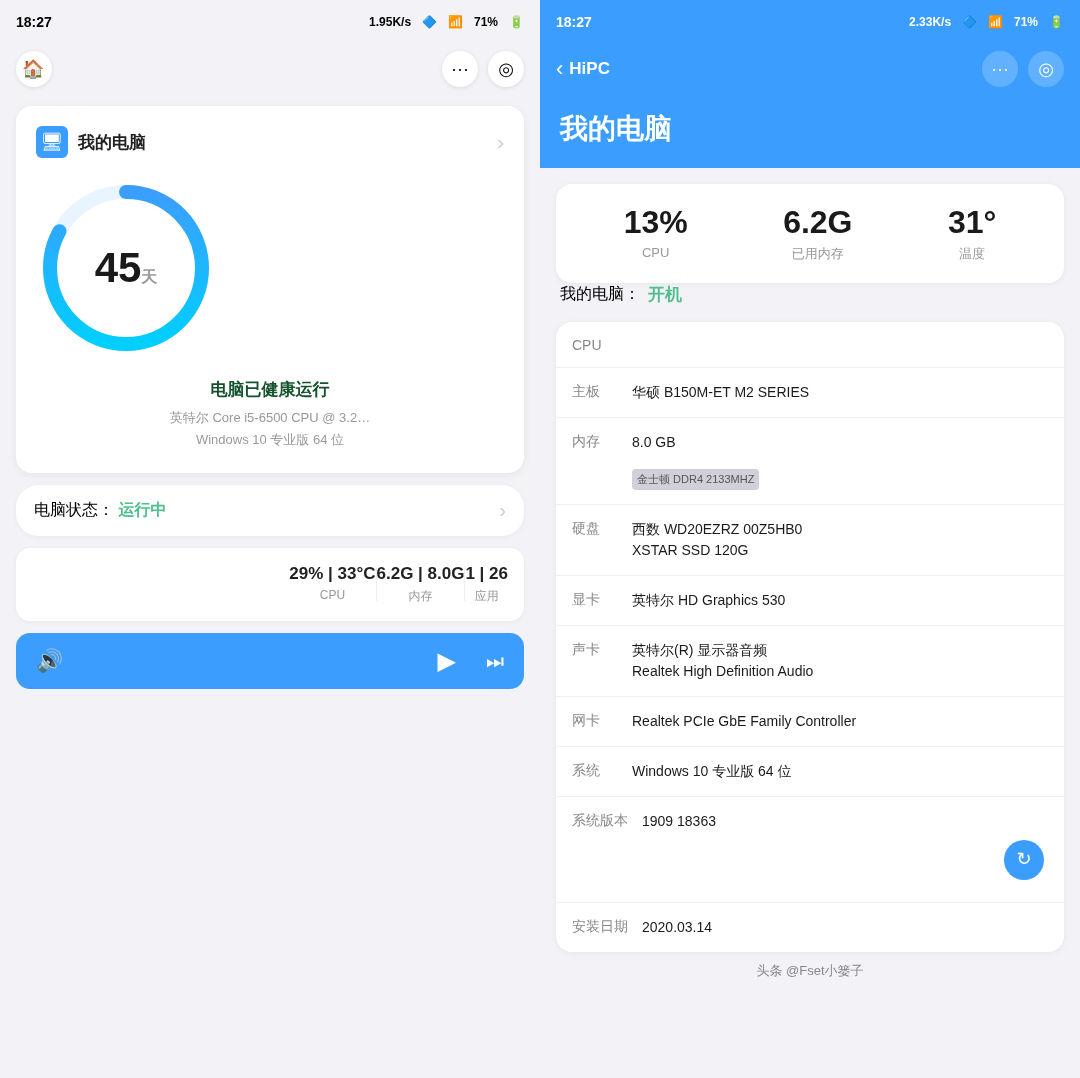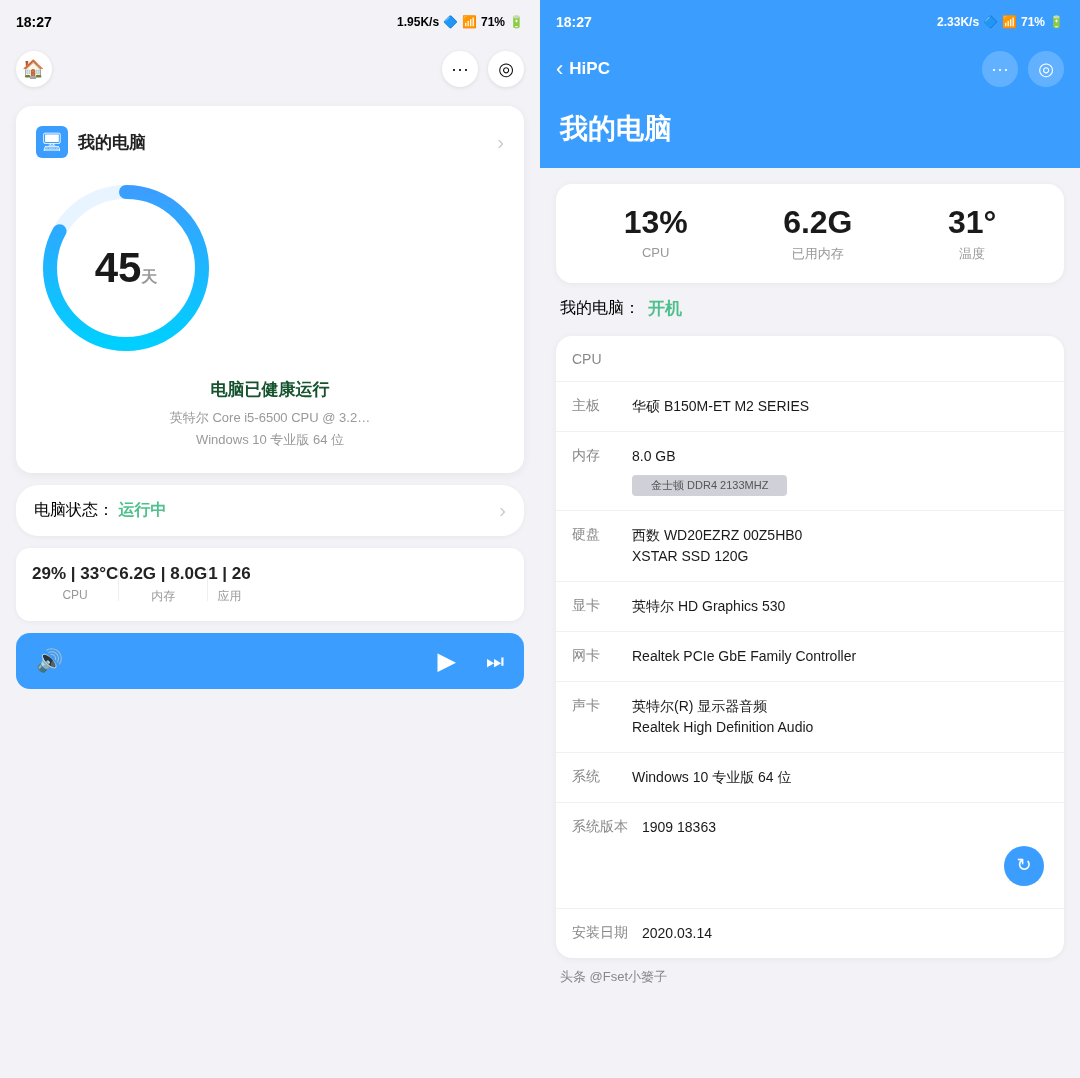--- a/index.html
+++ b/index.html
@@ -25,21 +25,21 @@
     .status-bar {
       height: 44px;
       background: #f2f2f7;
       display: flex;
       align-items: center;
       justify-content: space-between;
       padding: 0 16px;
       font-size: 14px;
       font-weight: 600;
     }
-    .status-bar-icons { display: flex; align-items: flex-end; gap: 4px; font-size: 12px; }
+    .status-bar-icons { display: flex; align-items: flex-end; gap: 11px; font-size: 12px; }
 
     .top-nav {
       height: 50px;
       background: #f2f2f7;
       display: flex;
       align-items: center;
       justify-content: space-between;
       padding: 0 16px;
     }
 
@@ -148,21 +148,21 @@
       box-shadow: 0 1px 5px rgba(0,0,0,0.05);
     }
 
     
     .metrics-row {
       margin: 0 16px 12px;
       background: white;
       border-radius: 14px;
       padding: 16px;
       display: flex;
-      justify-content: flex-start;
+      justify-content: flex-end;
       box-shadow: 0 1px 5px rgba(0,0,0,0.05);
     }
 
     .metric-item { text-align: center; }
     .metric-value { font-size: 17px; font-weight: 600; color: #222; margin-bottom: 4px; }
     .metric-label { font-size: 12px; color: #999; }
 
     .metric-divider {
       width: 1px;
       background: #eee;
@@ -242,21 +242,20 @@
       overflow-y: auto;
       padding: 16px;
       background: #f2f2f7;
     }
 
     
     .stats-card {
       background: white;
       border-radius: 16px;
       padding: 20px;
-      margin-bottom: 14px;
       box-shadow: 0 1px 6px rgba(0,0,0,0.06);
     }
 
     .stats-row {
       display: flex;
       justify-content: space-around;
     }
 
     .stat-item { text-align: center; }
     .stat-value { font-size: 32px; font-weight: 700; color: #1a1a1a; }
@@ -302,22 +301,22 @@
       color: #1a1a1a;
       line-height: 1.5;
     }
 
     .memory-badge {
       display: inline-block;
       background: #d0d0d8;
       color: #555;
       font-size: 11px;
       border-radius: 4px;
-      padding: 2px 19px;
-      margin-top: 8px;
+      padding: 2px 5px;
+      margin-top: 16px;
     }
 
     
     .refresh-row {
       display: flex;
       justify-content: flex-end;
       padding: 8px 4px;
     }
 
     .refresh-btn {
@@ -500,26 +499,26 @@
       </div>
       <div class="info-row">
         <div class="info-key">硬盘</div>
         <div class="info-val">西数 WD20EZRZ 00Z5HB0<br>XSTAR SSD 120G</div>
       </div>
       <div class="info-row">
         <div class="info-key">显卡</div>
         <div class="info-val">英特尔 HD Graphics 530</div>
       </div>
       <div class="info-row">
+        <div class="info-key">声卡</div>
+        <div class="info-val">英特尔(R) 显示器音频<br>Realtek High Definition Audio</div>
+      </div>
+      <div class="info-row">
         <div class="info-key">网卡</div>
         <div class="info-val">Realtek PCIe GbE Family Controller</div>
-      </div>
-      <div class="info-row">
-        <div class="info-key">声卡</div>
-        <div class="info-val">英特尔(R) 显示器音频<br>Realtek High Definition Audio</div>
       </div>
       <div class="info-row">
         <div class="info-key">系统</div>
         <div class="info-val">Windows 10 专业版 64 位</div>
       </div>
       <div class="info-row">
         <div class="info-key" style="width:70px;">系统版本</div>
         <div class="info-val">
           1909 18363
           <div class="refresh-row">
@@ -528,15 +527,15 @@
             </div>
           </div>
         </div>
       </div>
       <div class="info-row">
         <div class="info-key" style="width:70px;">安装日期</div>
         <div class="info-val">2020.03.14</div>
       </div>
     </div>
 
-    <div style="text-align:left;padding:10px 4px;font-size:13px;color:#888;">头条 @Fset小篓子</div>
+    <div style="text-align:center;padding:10px 4px;font-size:13px;color:#888;">头条 @Fset小篓子</div>
   </div>
 </div>
 
 </body></html>

